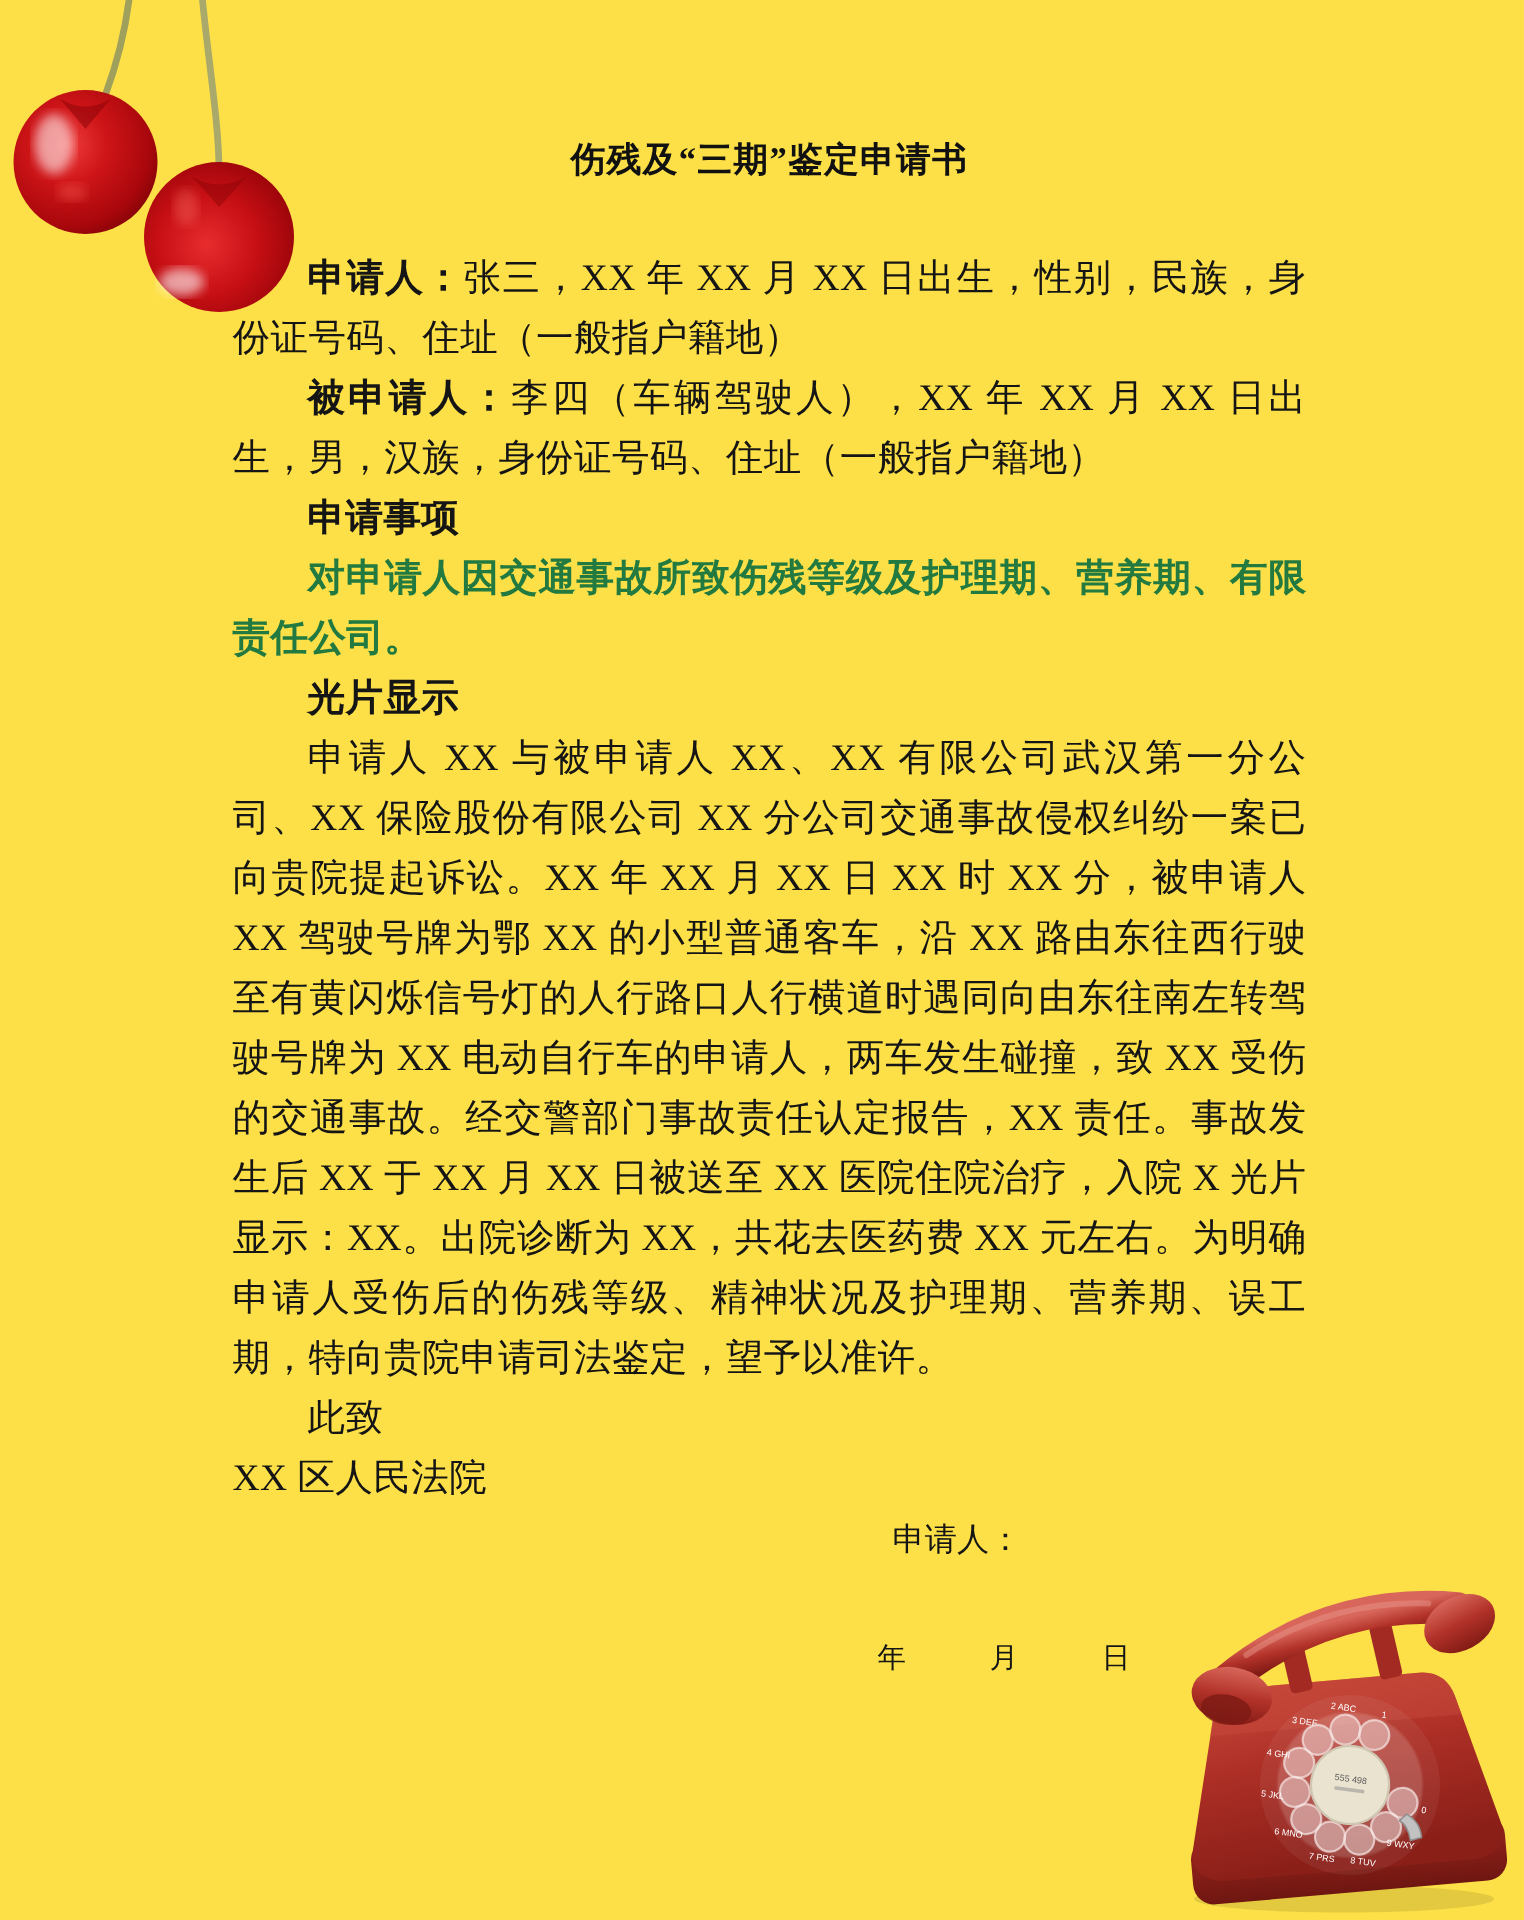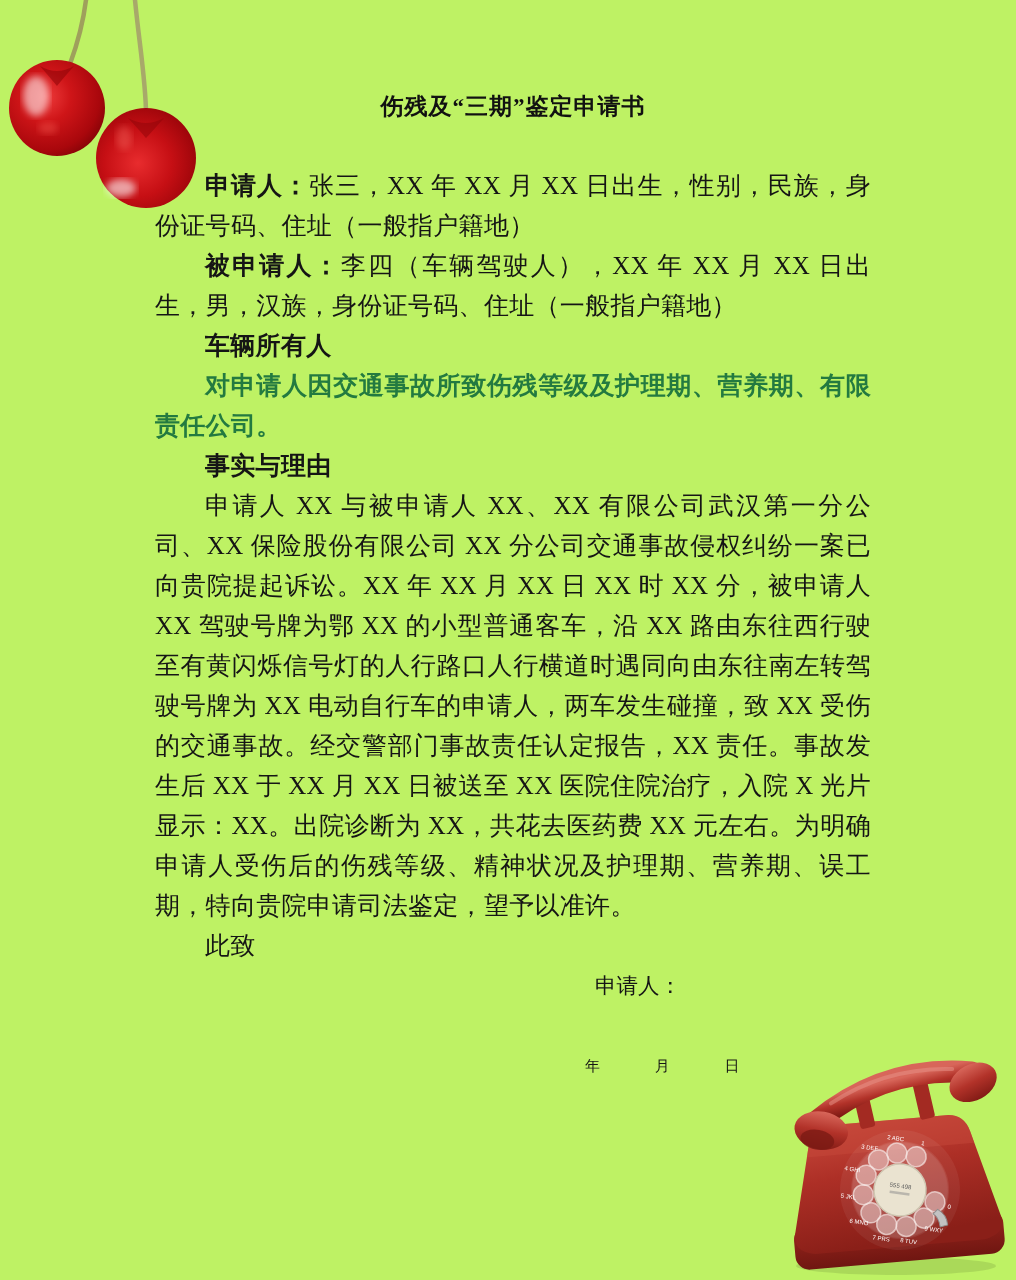--- a/index.html
+++ b/index.html
@@ -1,36 +1,36 @@
 <!DOCTYPE html>
 <html><head>
 <meta charset="utf-8">
 <style>
   html,body{margin:0;padding:0;}
   body{
     width:1016px;height:1280px;background:#ffffff;position:relative;overflow:hidden;
     font-family:"Liberation Serif","DejaVu Serif",serif;color:#151515;
   }
-  .page{position:absolute;inset:0;background:#bef264;}
+  .page{position:absolute;inset:0;background:#fde047;}
   .content{position:absolute;left:155px;top:90px;width:716px;}
   .doc-title{
     font-size:23px;font-weight:700;text-align:center;letter-spacing:1px;
     line-height:34px;margin:0 0 42px 0;color:#111;
   }
   .ln{
     font-size:25px;line-height:40px;margin:0;text-align:justify;
     text-indent:2em;letter-spacing:0.3px;word-break:break-all;
   }
   .lbl{font-weight:700;}
   .heading{font-weight:700;}
   .green{color:#237a40;font-weight:700;}
   .closing{font-weight:400;}
   .court{text-indent:0;}
   .sigrow{font-size:21.5px;line-height:40px;margin:0;padding-left:440px;text-indent:0;}
-  .daterow{font-size:15px;line-height:40px;margin:40px 0 0 0;padding-left:430px;text-indent:0;}
+  .daterow{font-size:19px;line-height:40px;margin:40px 0 0 0;padding-left:430px;text-indent:0;}
   .daterow span{display:inline-block;}
   .daterow .gap{margin-right:51px;}
   .cherries{position:absolute;left:0;top:0;width:205px;height:215px;}
   .phone{position:absolute;left:772px;top:1040px;width:244px;height:240px;}
 </style>
 </head>
 <body>
 
 <div class="page">
 
@@ -72,30 +72,31 @@
 
   <div class="content">
     <h1 class="doc-title">伤残及“三期”鉴定申请书</h1>
 
     <p class="ln"><span class="lbl">申请人：</span><span>张三，XX 年 XX 月 XX 日出生，性别，民族，身份证号码、住址（一般指户籍地）</span></p>
 
     <p class="ln"><span class="lbl">被申请人：</span><span>李四（车辆驾驶人），XX 年 XX 月 XX 日出生，男，汉族，身份证号码、住址（一般指户籍地）</span></p>
 
 
 
-    <p class="ln heading">车辆所有人</p>
+    <p class="ln heading">申请事项</p>
 
     <p class="ln green">对申请人因交通事故所致伤残等级及护理期、营养期、有限责任公司。</p>
 
-    <p class="ln heading">事实与理由</p>
+    <p class="ln heading">光片显示</p>
 
     <p class="ln">申请人 XX 与被申请人 XX、XX 有限公司武汉第一分公司、XX 保险股份有限公司 XX 分公司交通事故侵权纠纷一案已向贵院提起诉讼。XX 年 XX 月 XX 日 XX 时 XX 分，被申请人 XX 驾驶号牌为鄂 XX 的小型普通客车，沿 XX 路由东往西行驶至有黄闪烁信号灯的人行路口人行横道时遇同向由东往南左转驾驶号牌为 XX 电动自行车的申请人，两车发生碰撞，致 XX 受伤的交通事故。经交警部门事故责任认定报告，XX 责任。事故发生后 XX 于 XX 月 XX 日被送至 XX 医院住院治疗，入院 X 光片显示：XX。出院诊断为 XX，共花去医药费 XX 元左右。为明确申请人受伤后的伤残等级、精神状况及护理期、营养期、误工期，特向贵院申请司法鉴定，望予以准许。</p>
 
     <p class="ln closing">此致</p>
 
+    <p class="ln court">XX 区人民法院</p>
 
     <p class="sigrow"><span>申请人：</span></p>
 
     <p class="daterow">
       <span class="gap">年</span>
       <span class="gap">月</span>
       <span>日</span>
     </p>
   </div>
 

